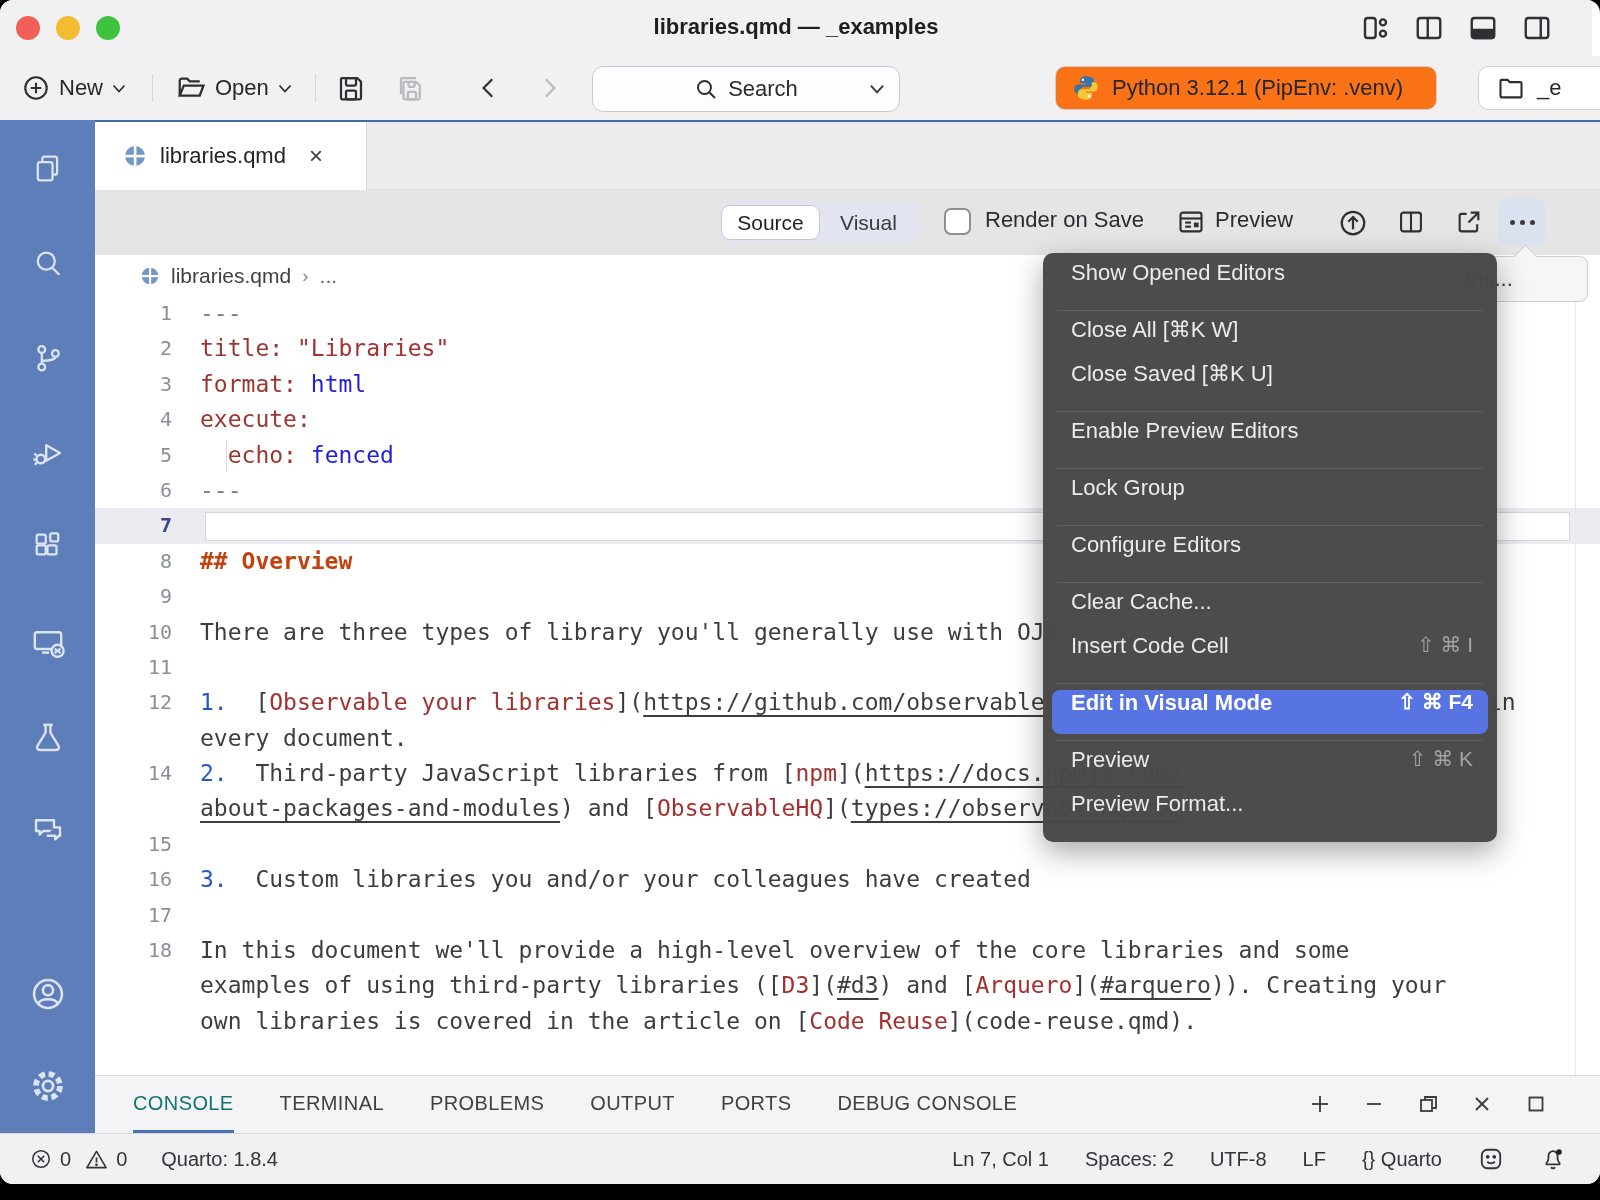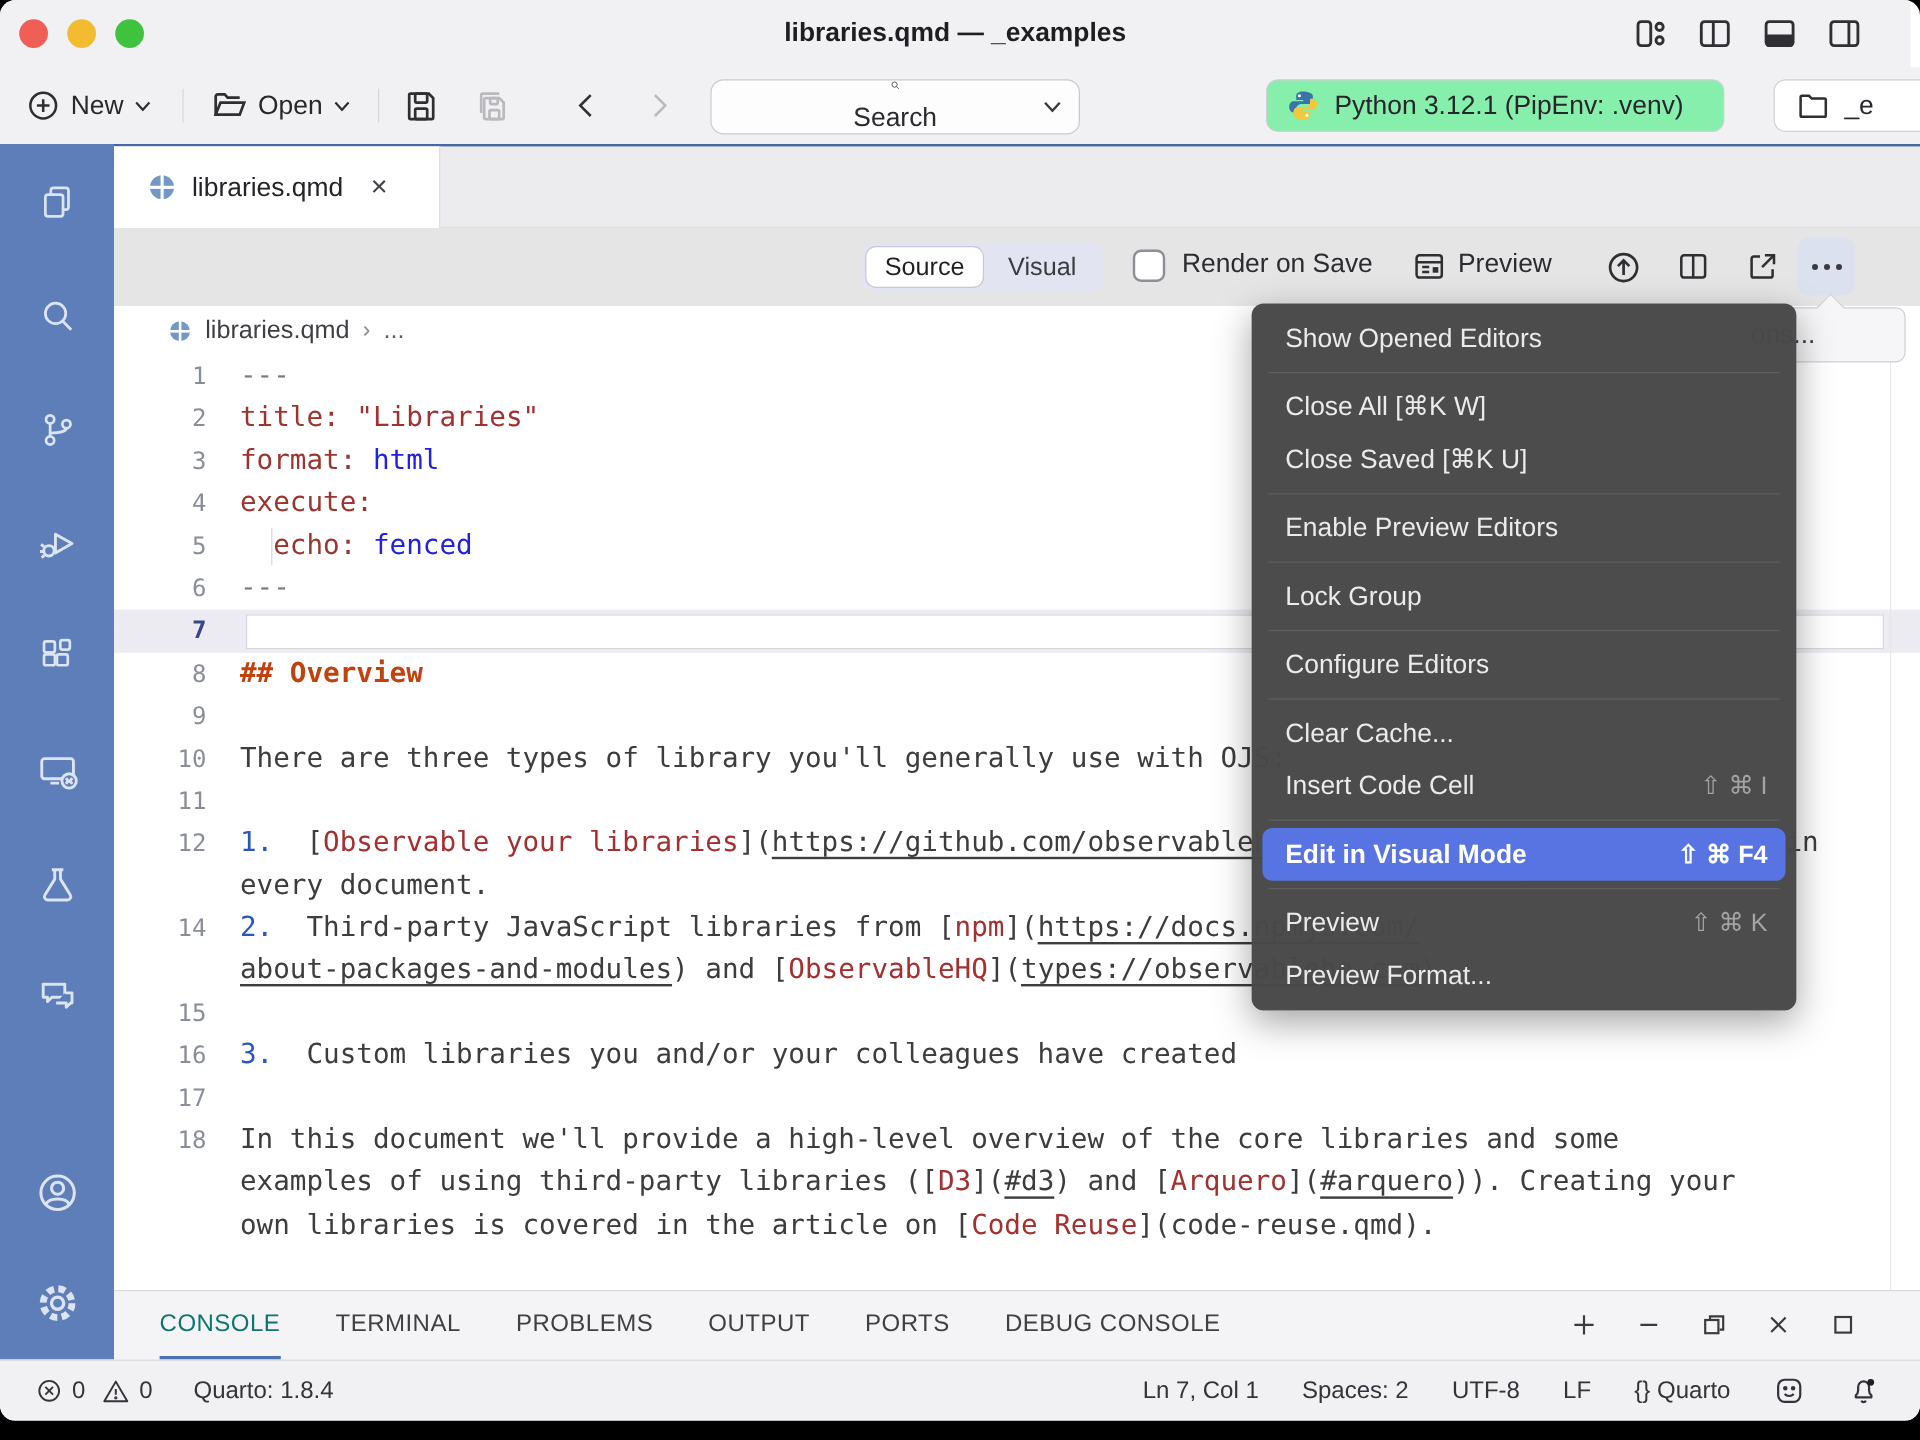--- a/index.html
+++ b/index.html
@@ -12,23 +12,23 @@
   .tl.red{left:16px;background:#f05f56}.tl.yellow{left:56px;background:#f3bb2f}.tl.green{left:96px;background:#3fc33f}
   .win-title{position:absolute;left:0;right:0;top:14px;text-align:center;font-size:22px;font-weight:700;color:#1e1e22;}
   .tb-icons{position:absolute;right:40px;top:13px;display:flex;gap:24px;}
   .tb-icons .ic{width:30px;height:30px;}
   
   .toolbar{position:absolute;left:0;top:56px;width:1600px;height:64px;background:#f1f1f4;border-bottom:1px solid #dcdce1;}
   .tb-item{position:absolute;top:0;height:64px;display:flex;align-items:center;gap:9px;font-size:22px;color:#27272c;}
   .vdiv{position:absolute;top:18px;width:1px;height:28px;background:#d6d6db;}
   .chev-down{width:14px;height:9px;}
   .searchbox{position:absolute;left:592px;top:10px;width:306px;height:44px;background:#fdfdfe;border:1px solid #c9c9cf;border-radius:11px;
-    display:flex;align-items:center;justify-content:center;gap:10px;font-size:22px;color:#2a2a2f;flex-direction:column;}
+    display:flex;align-items:center;justify-content:center;gap:10px;font-size:22px;color:#2a2a2f;}
   .searchbox .chv{position:absolute;right:14px;top:17px;}
-  .interp{position:absolute;left:1055px;top:10px;width:382px;height:44px;background:#86efac;border:1px solid #cfcfd4;border-radius:10px;
+  .interp{position:absolute;left:1055px;top:10px;width:382px;height:44px;background:#f97316;border:1px solid #cfcfd4;border-radius:10px;
     display:flex;align-items:center;gap:12px;padding-left:16px;box-sizing:border-box;font-size:22px;color:#26262b;}
   .projbtn{position:absolute;left:1478px;top:10px;width:150px;height:44px;background:#fff;border:1px solid #cfcfd4;border-radius:10px;
     display:flex;align-items:center;gap:12px;padding-left:18px;box-sizing:border-box;font-size:22px;color:#26262b;}
   
   .activitybar{position:absolute;left:0;top:120px;width:95px;height:1013px;background:#5d7eb8;}
   .act-ic{position:absolute;left:50%;transform:translateX(-50%);}
   
   .tabstrip{position:absolute;left:95px;top:120px;width:1505px;height:70px;background:#ececef;border-bottom:1px solid #dcdce1;box-sizing:border-box;}
   .tabstrip .topline{position:absolute;left:0;top:0;width:100%;height:2px;background:#4668a3;}
   .tab{position:absolute;left:0;top:2px;width:272px;height:68px;background:#fff;border-right:1px solid #d8d8dd;
@@ -72,21 +72,21 @@
     display:flex;align-items:center;font-size:20px;color:#33333a;}
   .sb-left{display:flex;align-items:center;gap:14px;padding-left:30px;}
   .sb-right{margin-left:auto;display:flex;align-items:center;gap:36px;padding-right:34px;}
   .sb-it{display:flex;align-items:center;gap:8px;}
   
   .tooltip{position:absolute;left:1448px;top:256px;width:140px;height:46px;background:#f6f6f8;border:1px solid #cfcfd4;border-radius:8px;z-index:50;
     display:flex;align-items:center;padding-left:10px;box-sizing:border-box;font-size:22px;color:#3c3c41;}
   .tooltip .caret{position:absolute;left:68px;top:-9px;width:16px;height:16px;background:#f6f6f8;border-left:1px solid #cfcfd4;border-top:1px solid #cfcfd4;transform:rotate(45deg);}
   .menu{position:absolute;left:1043px;top:253px;width:454px;background:rgba(72,72,72,0.98);border-radius:10px;z-index:60;
     box-shadow:0 10px 30px rgba(0,0,0,.35);padding:7px 0;}
-  .mi{height:44px;display:flex;align-items:center;padding:0 24px 0 28px;font-size:22px;color:#ebebeb;}
+  .mi{height:44px;display:flex;padding:0 24px 0 28px;font-size:22px;color:#ebebeb;}
   .mi .lbl{flex:1;}
   .mi .sc{color:#a4a4a4;font-size:21px;}
   .mi.hl{background:#5873e2;border-radius:8px;margin:0 9px;padding:0 15px 0 19px;color:#fff;font-weight:700;}
   .mi.hl .sc{color:#fff;font-weight:700;}
   .msep{height:1px;background:#606060;margin:6px 14px;}
 </style>
 </head>
 <body>
 
 <div class="window">

